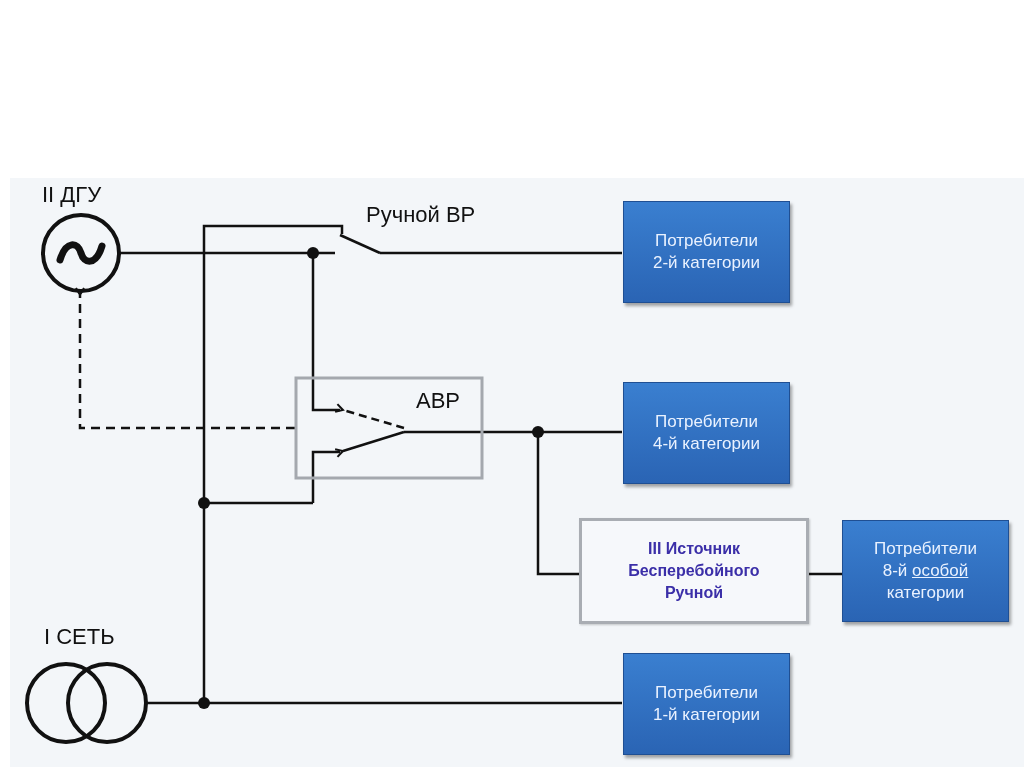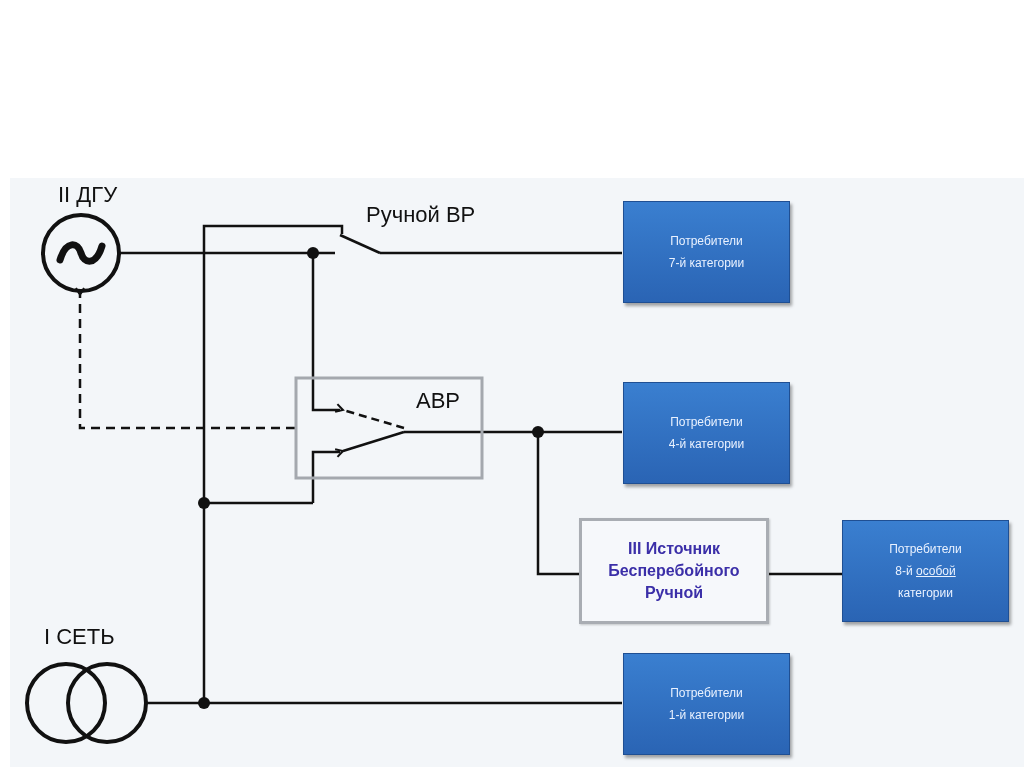--- a/index.html
+++ b/index.html
@@ -3,21 +3,21 @@
 <meta charset="utf-8">
 <style>
   html, body { margin: 0; padding: 0; }
   body { width: 1024px; height: 767px; background: #ffffff; position: relative; overflow: hidden;
          font-family: "Liberation Sans", sans-serif; }
   #panel { position: absolute; left: 10px; top: 178px; width: 1014px; height: 589px; background: #f3f6f9; }
   svg#diagram { position: absolute; left: 0; top: 0; width: 1024px; height: 767px; }
   .lbl { position: absolute; color: #111; font-size: 22px; white-space: nowrap; }
   .box { position: absolute; box-sizing: border-box; background: linear-gradient(#3a7fd0, #2a64b4);
          border: 1px solid #1f4f93; box-shadow: 2px 3px 3px rgba(0,0,0,0.35);
-         color: #eaf2ff; font-size: 12px; line-height: 22px; text-align: center;
+         color: #eaf2ff; font-size: 17px; line-height: 22px; text-align: center;
          display: flex; flex-direction: column; justify-content: center; align-items: center; }
   .ups { position: absolute; box-sizing: border-box; background: #f6f8fb; border: 3px solid #a9adb3;
          color: #3b2fa8; font-size: 16px; font-weight: bold; line-height: 22px; text-align: center;
          display: flex; flex-direction: column; justify-content: center; align-items: center;
          box-shadow: 1px 1px 2px rgba(0,0,0,0.2); }
   .u { text-decoration: underline; }
 </style>
 </head>
 <body>
 
@@ -61,34 +61,34 @@
   <rect x="296" y="378" width="186" height="100" fill="none" stroke="#a4a8ae" stroke-width="3"></rect>
 
   <g fill="#111">
     <circle cx="313" cy="253" r="6"></circle>
     <circle cx="538" cy="432" r="6"></circle>
     <circle cx="204" cy="503" r="6"></circle>
     <circle cx="204" cy="703" r="6"></circle>
   </g>
 </svg>
 
-<div class="lbl" style="left:58px;top:182px;">II ДГУ</div>
+<div class="lbl" style="left:42px;top:182px;">II ДГУ</div>
 <div class="lbl" style="left:366px;top:202px;">Ручной ВР</div>
 <div class="lbl" style="left:416px;top:388px;">АВР</div>
 <div class="lbl" style="left:44px;top:624px;">I СЕТЬ</div>
 
 <div class="box" style="left:623px;top:201px;width:167px;height:102px;">
   <span>Потребители</span>
-  <span>7-й категории</span>
+  <span>2-й категории</span>
 </div>
 <div class="box" style="left:623px;top:382px;width:167px;height:102px;">
   <span>Потребители</span>
   <span>4-й категории</span>
 </div>
-<div class="ups" style="left:579px;top:518px;width:190px;height:106px;">
+<div class="ups" style="left:579px;top:518px;width:230px;height:106px;">
   <span>III Источник</span>
   <span>Бесперебойного</span>
   <span>Ручной</span>
 </div>
 <div class="box" style="left:842px;top:520px;width:167px;height:102px;">
   <span>Потребители</span>
   <span><span>8-й </span><span class="u">особой</span></span>
   <span>категории</span>
 </div>
 <div class="box" style="left:623px;top:653px;width:167px;height:102px;">

